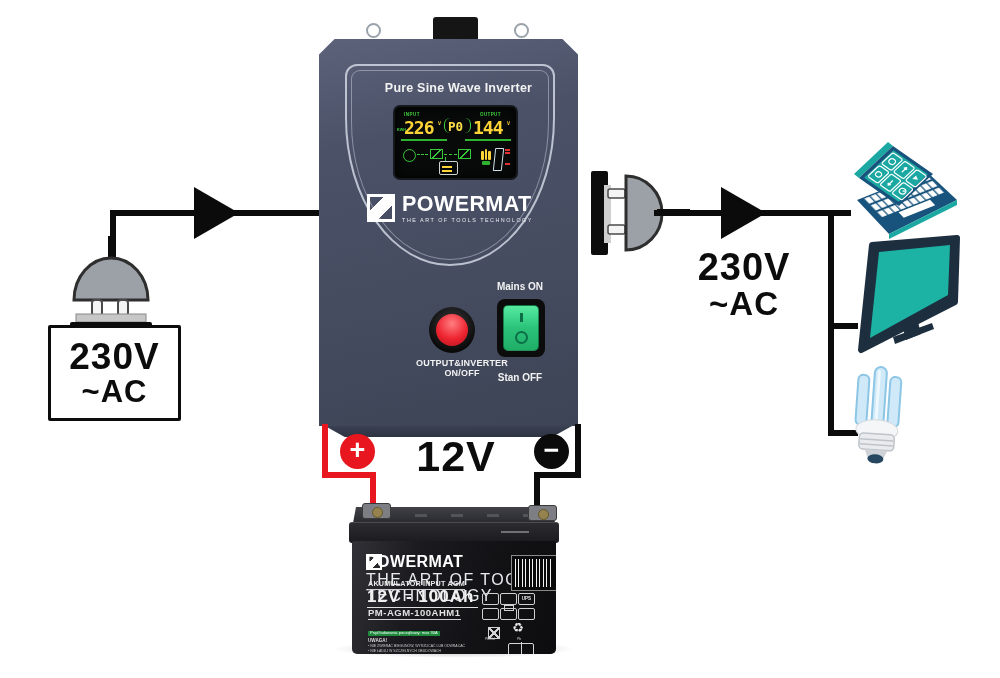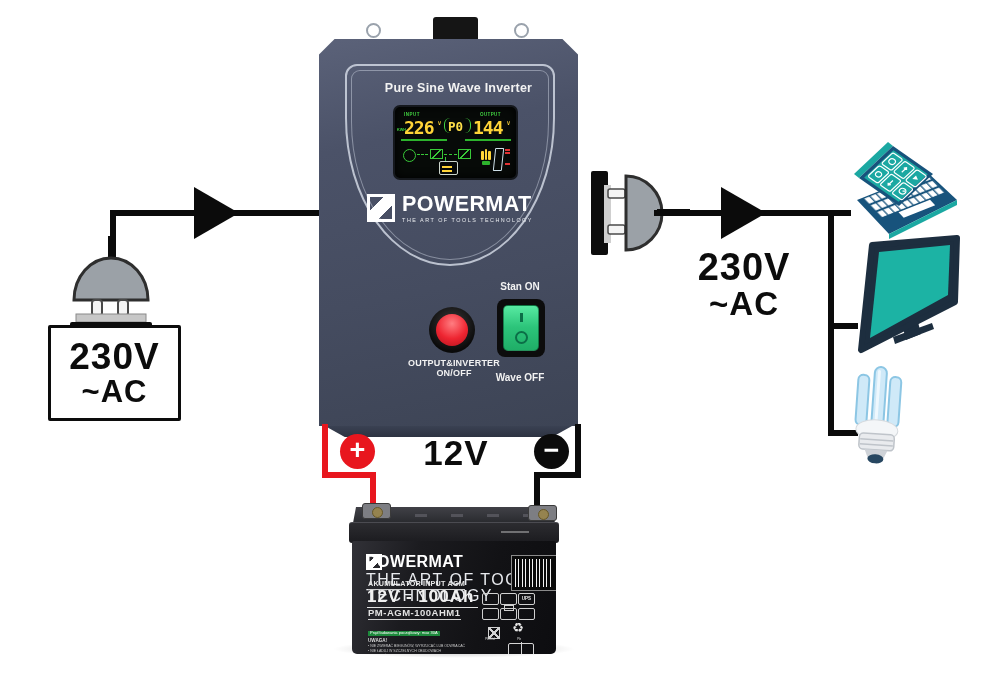--- a/index.html
+++ b/index.html
@@ -145,39 +145,39 @@
   </div>
 
   <div class="abs" style="left:345px;top:194px;width:210px;display:flex;justify-content:center;align-items:flex-start;gap:7px;">
     <div class="flag" style="width:22px;height:22px;"></div>
     <div>
       <div class="brand" style="font-size:21.5px;">POWERMAT</div>
       <div class="tagline" style="font-size:5.4px;">THE ART OF TOOLS TECHNOLOGY</div>
     </div>
   </div>
 
-  <div class="abs invtext" style="left:470px;top:281px;width:100px;font-size:10px;">Stan ON</div>
+  <div class="abs invtext" style="left:470px;top:281px;width:100px;font-size:10px;">Mains ON</div>
 
   <div class="switch">
     <div class="switch-face">
       <div class="mark-i"></div>
       <div class="mark-o"></div>
     </div>
   </div>
 
   <div class="pbtn-outer">
     <div class="pbtn-inner"></div>
   </div>
 
-  <div class="abs invtext" style="left:392px;top:358px;width:124px;font-size:9px;font-weight:800;letter-spacing:.2px;">
+  <div class="abs invtext" style="left:400px;top:358px;width:124px;font-size:9px;font-weight:800;letter-spacing:.2px;">
     <div>OUTPUT&amp;INVERTER</div>
     <div>ON/OFF</div>
   </div>
 
-  <div class="abs invtext" style="left:470px;top:372px;width:100px;font-size:10px;">Wave OFF</div>
+  <div class="abs invtext" style="left:470px;top:372px;width:100px;font-size:10px;">Stan OFF</div>
 
   <svg class="abs" style="left:585px;top:167px;" width="105" height="92" viewBox="0 0 105 92">
     <rect x="6" y="4" width="17" height="84" rx="2" fill="#0c0c0c"></rect>
     <rect x="19" y="18" width="7" height="58" fill="#cfcfcf"></rect>
     <rect x="23" y="22" width="17" height="9" rx="2" fill="#f4f4f4" stroke="#4a4a4a" stroke-width="1.5"></rect>
     <rect x="23" y="58" width="17" height="9" rx="2" fill="#f4f4f4" stroke="#4a4a4a" stroke-width="1.5"></rect>
     <path d="M41,9 A36,37 0 0 1 41,83 Z" fill="#9ba1a7" stroke="#2e2e2e" stroke-width="3"></path>
     <rect x="72" y="42" width="33" height="6" fill="#0b0b0b"></rect>
   </svg>
 
@@ -249,21 +249,21 @@
   </svg>
 
   <div class="rwire" style="left:322px;top:424px;width:6px;height:54px;"></div>
   <div class="rwire" style="left:322px;top:472px;width:54px;height:6px;"></div>
   <div class="rwire" style="left:370px;top:472px;width:6px;height:40px;"></div>
   <div class="wire" style="left:575px;top:424px;width:6px;height:54px;"></div>
   <div class="wire" style="left:534px;top:472px;width:47px;height:6px;"></div>
   <div class="wire" style="left:534px;top:472px;width:6px;height:40px;"></div>
 
   <div class="badge" style="left:340px;top:434px;background:#e8161e;">+</div>
-  <div class="abs big-label" style="left:408px;top:434px;width:96px;font-size:35px;">12V</div>
+  <div class="abs big-label" style="left:408px;top:434px;width:96px;font-size:43px;">12V</div>
   <div class="badge" style="left:534px;top:434px;background:#0b0b0b;">−</div>
 
   <div class="bat">
     <div class="bat-shadow"></div>
     <div class="bat-lid">
         <div class="bat-vents"></div>
       </div>
     <div class="term" style="left:16px;top:-1px;">
         <i></i>
       </div>

